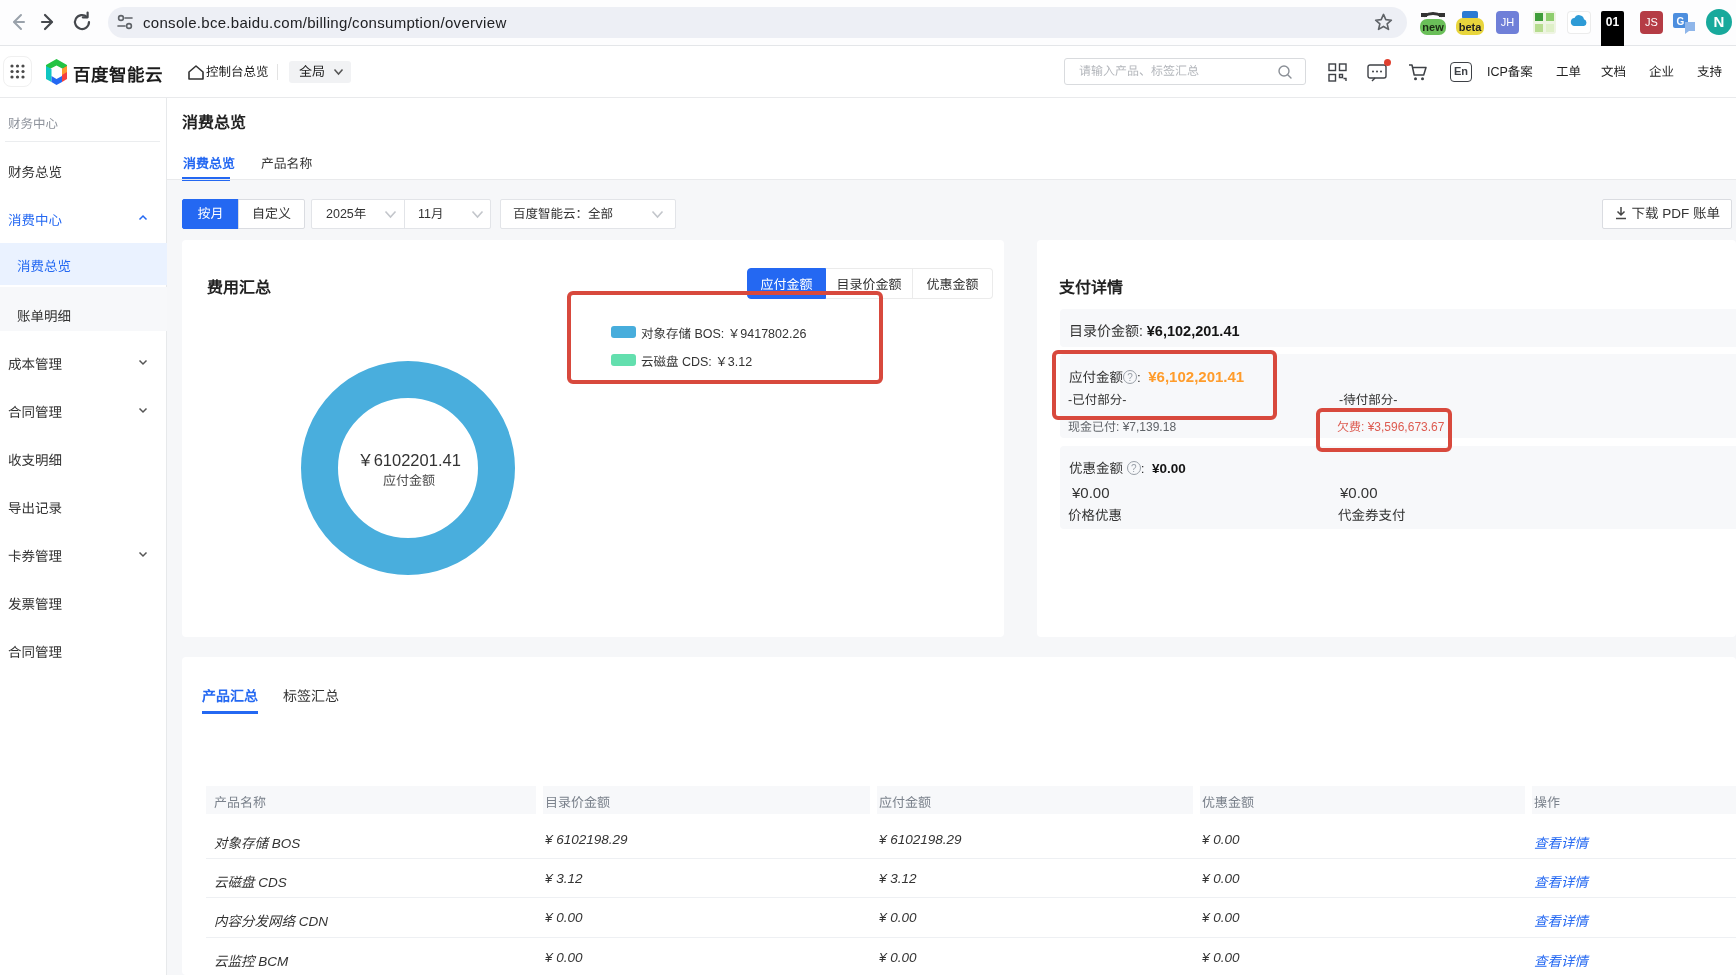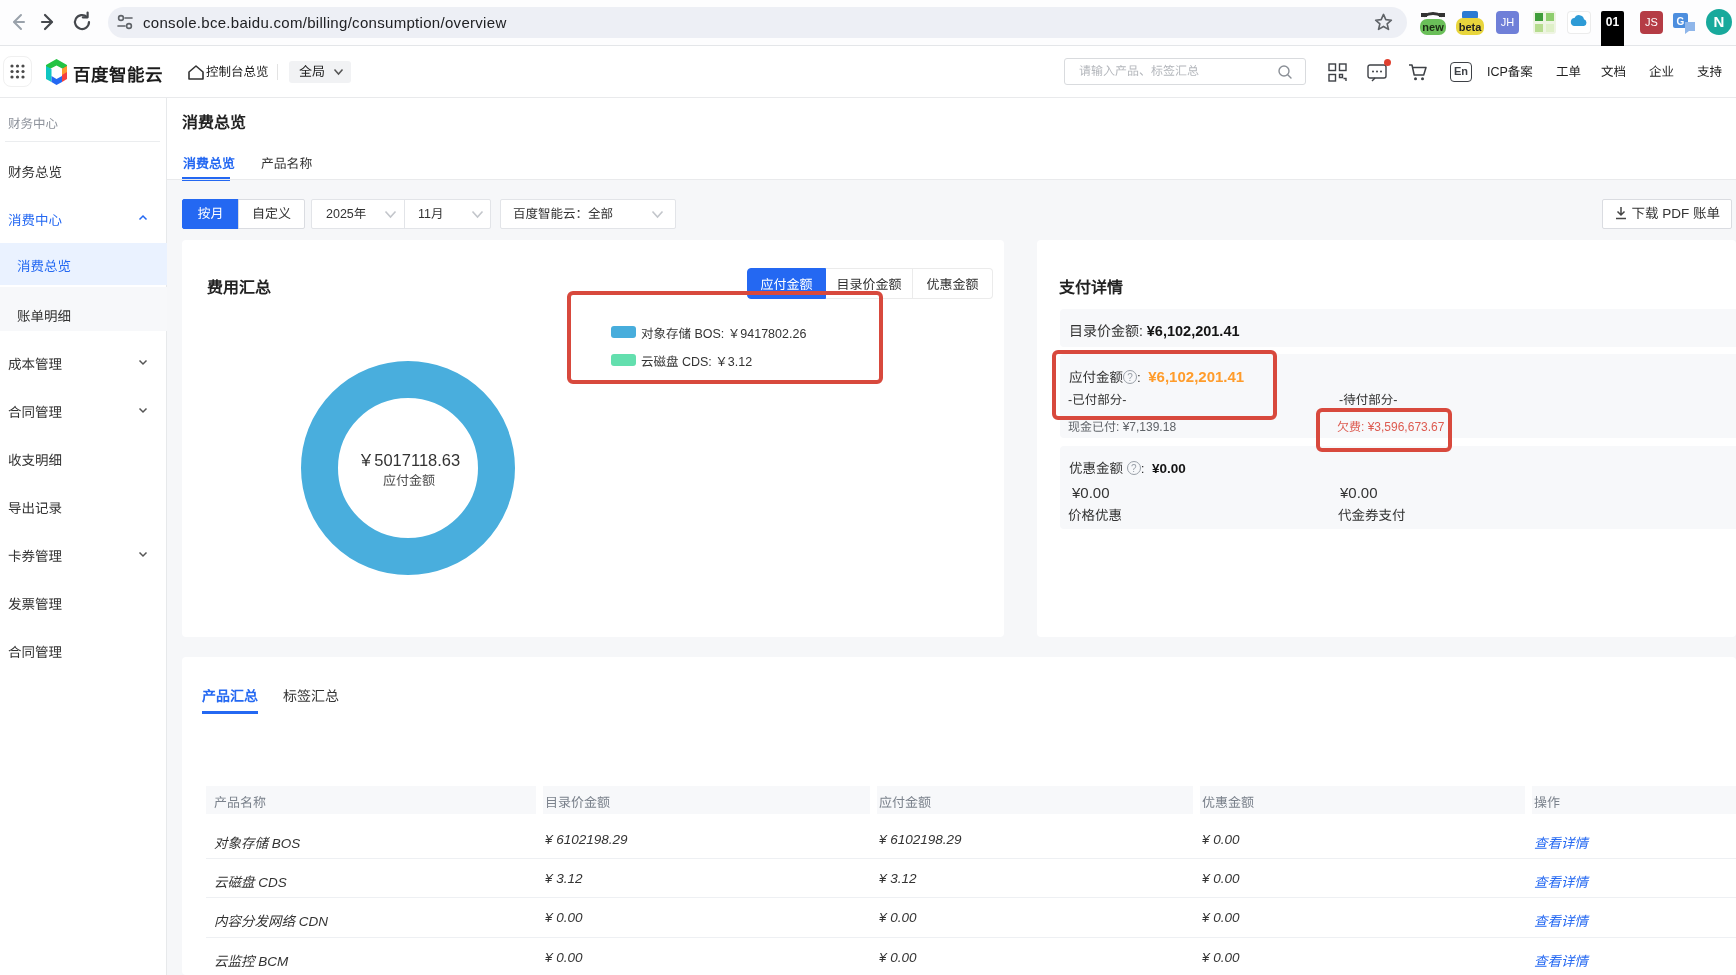--- a/index.html
+++ b/index.html
@@ -268,21 +268,21 @@
   <div class="seg" style="left:731px;width:80px;border-left:none;border-radius:0 4px 4px 0">优惠金额</div>
 
   <div class="abs" style="left:429px;top:86px;width:25px;height:12px;border-radius:3px;background:#47addc"></div>
   <div class="abs" style="left:459px;top:83px;font-size:12.5px;color:#333">对象存储 BOS: ￥9417802.26</div>
   <div class="abs" style="left:429px;top:114px;width:25px;height:12px;border-radius:3px;background:#63dfae"></div>
   <div class="abs" style="left:459px;top:111px;font-size:12.5px;color:#333">云磁盘 CDS: ￥3.12</div>
 
   <svg class="abs" style="left:119px;top:121px" width="214" height="214" viewBox="0 0 214 214">
     <circle cx="107" cy="107" r="88.5" fill="none" stroke="#49aedd" stroke-width="37"></circle>
   </svg>
-  <div class="abs" style="left:127px;top:207px;width:200px;text-align:center;font-size:16.5px;color:#333">￥5017118.63</div>
+  <div class="abs" style="left:127px;top:207px;width:200px;text-align:center;font-size:16.5px;color:#333">￥6102201.41</div>
   <div class="abs" style="left:127px;top:230px;width:200px;text-align:center;font-size:13px;color:#4d4d4d">应付金额</div>
 </div>
 
 <div class="redbox" style="left:567px;top:291px;width:316px;height:93px"></div>
 
 <div class="card" id="card2">
   <div class="cardtitle" style="left:22px;top:34px">支付详情</div>
   <div class="band" style="top:69px;height:38px"></div>
   <div class="abs" style="left:32px;top:80px;font-size:14px;color:#333">目录价金额: <b style="color:#141414;font-size:14.5px">¥6,102,201.41</b></div>
   <div class="band" style="top:114px;height:84px"></div>

